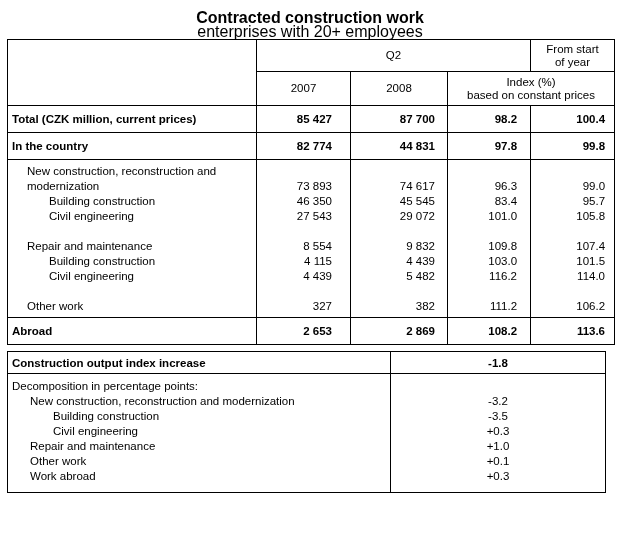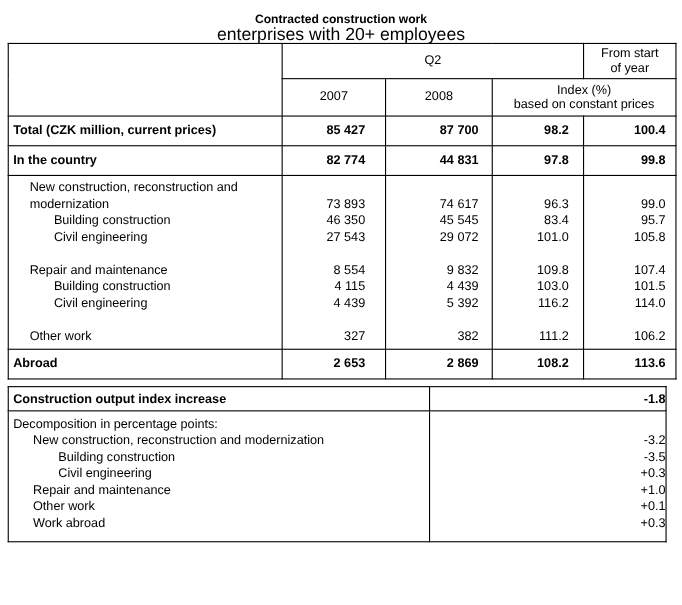--- a/index.html
+++ b/index.html
@@ -1,21 +1,21 @@
 <!DOCTYPE html>
 <html><head>
 <meta charset="utf-8">
 <style>
   html,body{margin:0;padding:0;}
   body{
     width:620px;height:550px;overflow:hidden;background:#ffffff;color:#000000;
     font-family:"Liberation Sans",sans-serif;
   }
   .page{position:relative;width:620px;height:550px;}
-  .t-title{font-weight:bold;font-size:11px;line-height:14px;text-align:center;}
+  .t-title{font-weight:bold;font-size:16px;line-height:14px;text-align:center;}
   .t-sub{font-size:16px;line-height:13px;text-align:center;}
   .title1{padding-top:11px;}
   .title2{margin-top:27px;}
   table{border-collapse:collapse;table-layout:fixed;margin-left:7px;}
   .tbl1{width:607px;margin-top:1px;}
   .tbl2{width:598px;margin-top:6px;}
   th,td{
     border:1.5px solid #000;padding:0;font-size:11.5px;font-weight:normal;
     vertical-align:middle;overflow:hidden;
   }
@@ -34,21 +34,21 @@
   .c0{padding-right:18px;}
   .c1{padding-right:12px;}
   .c2{padding-right:13px;margin-top:12px;}
   .c3{padding-right:9px;}
   td.label-block,td.num-block{vertical-align:top;padding-top:4px;padding-bottom:3px;}
   td.label-block div,td.num-block div{line-height:15px;height:15px;white-space:nowrap;}
   td.num-block{text-align:right;}
   
   .tbl2 tr.hrow td{height:21px;font-weight:bold;}
   .tbl2 td.lab{text-align:left;margin-top:20px;}
-  .tbl2 td.val{text-align:right;}
+  .tbl2 td.val{text-align:center;}
   .tbl2 td.block{vertical-align:top;padding-top:5px;padding-bottom:8px;}
   .tbl2 td.block div{line-height:15px;height:15px;white-space:nowrap;}
   .tbl2 .ind1{padding-left:22px;}
   .tbl2 .ind2{padding-left:45px;}
 </style>
 </head>
 <body>
 
 <div class="page">
 
@@ -122,21 +122,21 @@
             <div>327</div>
           </td>
           <td class="num-block c1">
             <div>&nbsp;</div>
             <div>74 617</div>
             <div>45 545</div>
             <div>29 072</div>
             <div>&nbsp;</div>
             <div>9 832</div>
             <div>4 439</div>
-            <div>5 392</div>
+            <div>5 482</div>
             <div>&nbsp;</div>
             <div>382</div>
           </td>
           <td class="num-block c2">
             <div>&nbsp;</div>
             <div>96.3</div>
             <div>83.4</div>
             <div>101.0</div>
             <div>&nbsp;</div>
             <div>109.8</div>

